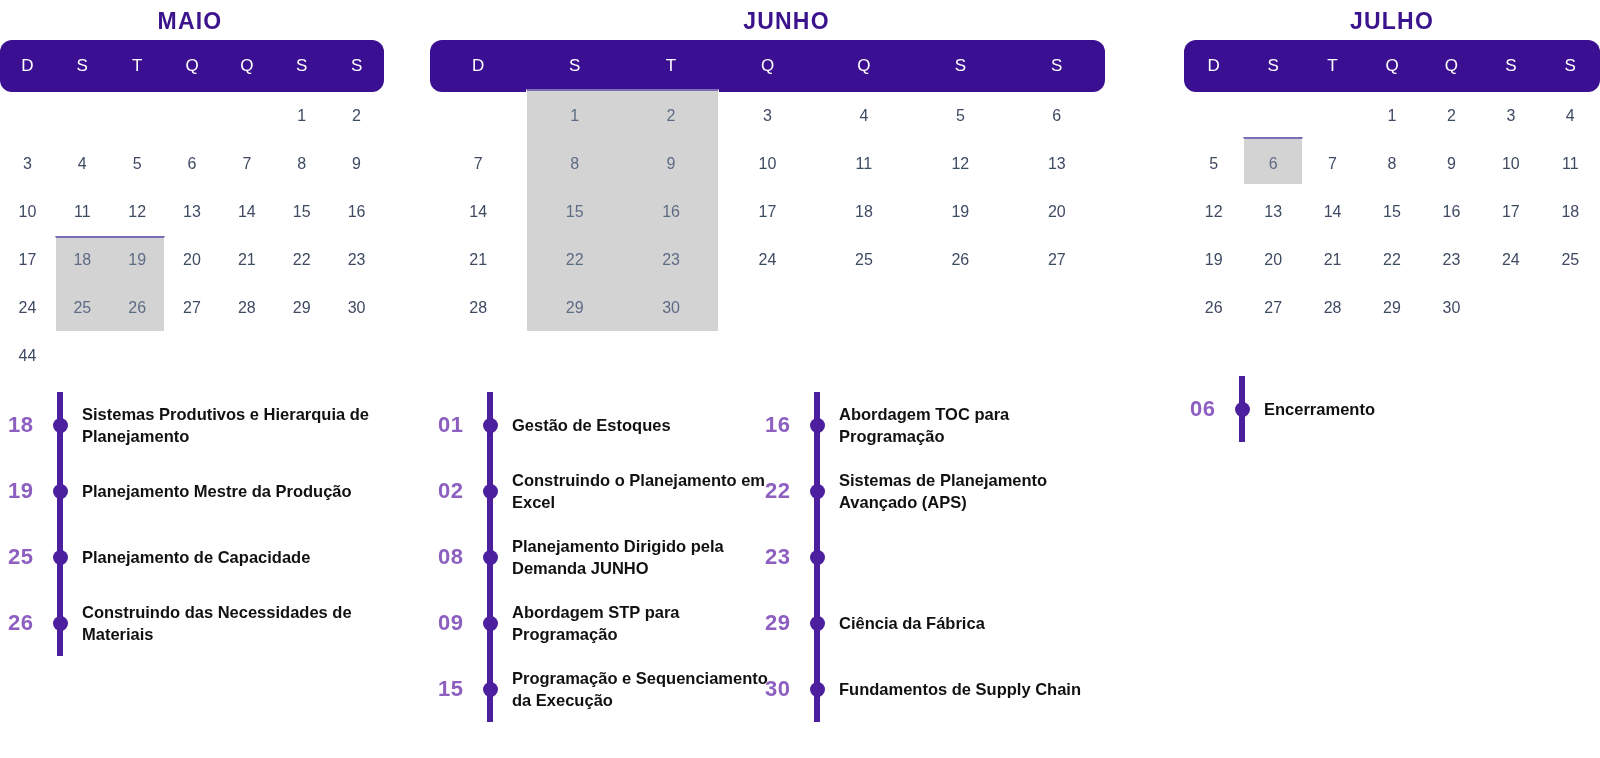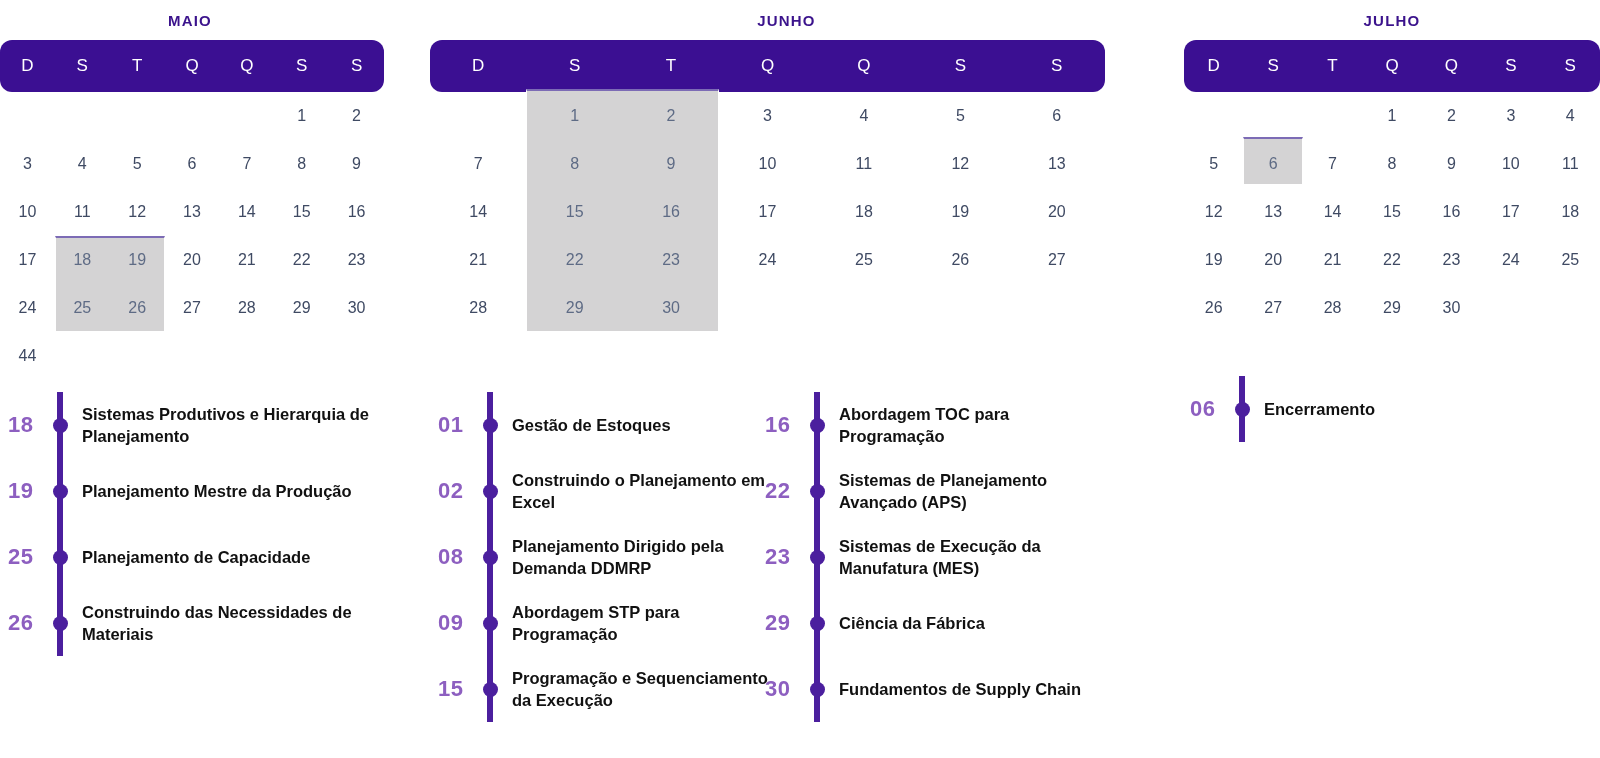--- a/index.html
+++ b/index.html
@@ -13,21 +13,21 @@
     height: 758px;
     font-family: "Liberation Sans", sans-serif;
     overflow: hidden;
     position: relative;
   }
 
   
   .month-title {
     position: absolute;
     text-align: center;
-    font-size: 15px;
+    font-size: 23px;
     font-weight: 700;
     letter-spacing: 1.2px;
     color: #3B138C;
     top: 8px;
     line-height: 26px;
   }
 
   .cal {
     position: absolute;
   }
@@ -325,21 +325,21 @@
       <div class="evtext">Gestão de Estoques</div>
     </div>
     <div class="ev">
       <div class="daynum">02</div>
       <div class="dot"></div>
       <div class="evtext">Construindo o Planejamento em Excel</div>
     </div>
     <div class="ev">
       <div class="daynum">08</div>
       <div class="dot"></div>
-      <div class="evtext">Planejamento Dirigido pela Demanda DDMRP</div>
+      <div class="evtext">Planejamento Dirigido pela Demanda JUNHO</div>
     </div>
     <div class="ev">
       <div class="daynum">09</div>
       <div class="dot"></div>
       <div class="evtext">Abordagem STP para Programação</div>
     </div>
     <div class="ev">
       <div class="daynum">15</div>
       <div class="dot"></div>
       <div class="evtext">Programação e Sequenciamento da Execução</div>
@@ -353,21 +353,20 @@
       <div class="evtext">Abordagem TOC para Programação</div>
     </div>
     <div class="ev">
       <div class="daynum">22</div>
       <div class="dot"></div>
       <div class="evtext">Sistemas de Planejamento Avançado (APS)</div>
     </div>
     <div class="ev">
       <div class="daynum">23</div>
       <div class="dot"></div>
-      <div class="evtext">Sistemas de Execução da Manufatura (MES)</div>
     </div>
     <div class="ev">
       <div class="daynum">29</div>
       <div class="dot"></div>
       <div class="evtext">Ciência da Fábrica</div>
     </div>
     <div class="ev">
       <div class="daynum">30</div>
       <div class="dot"></div>
       <div class="evtext">Fundamentos de Supply Chain</div>

